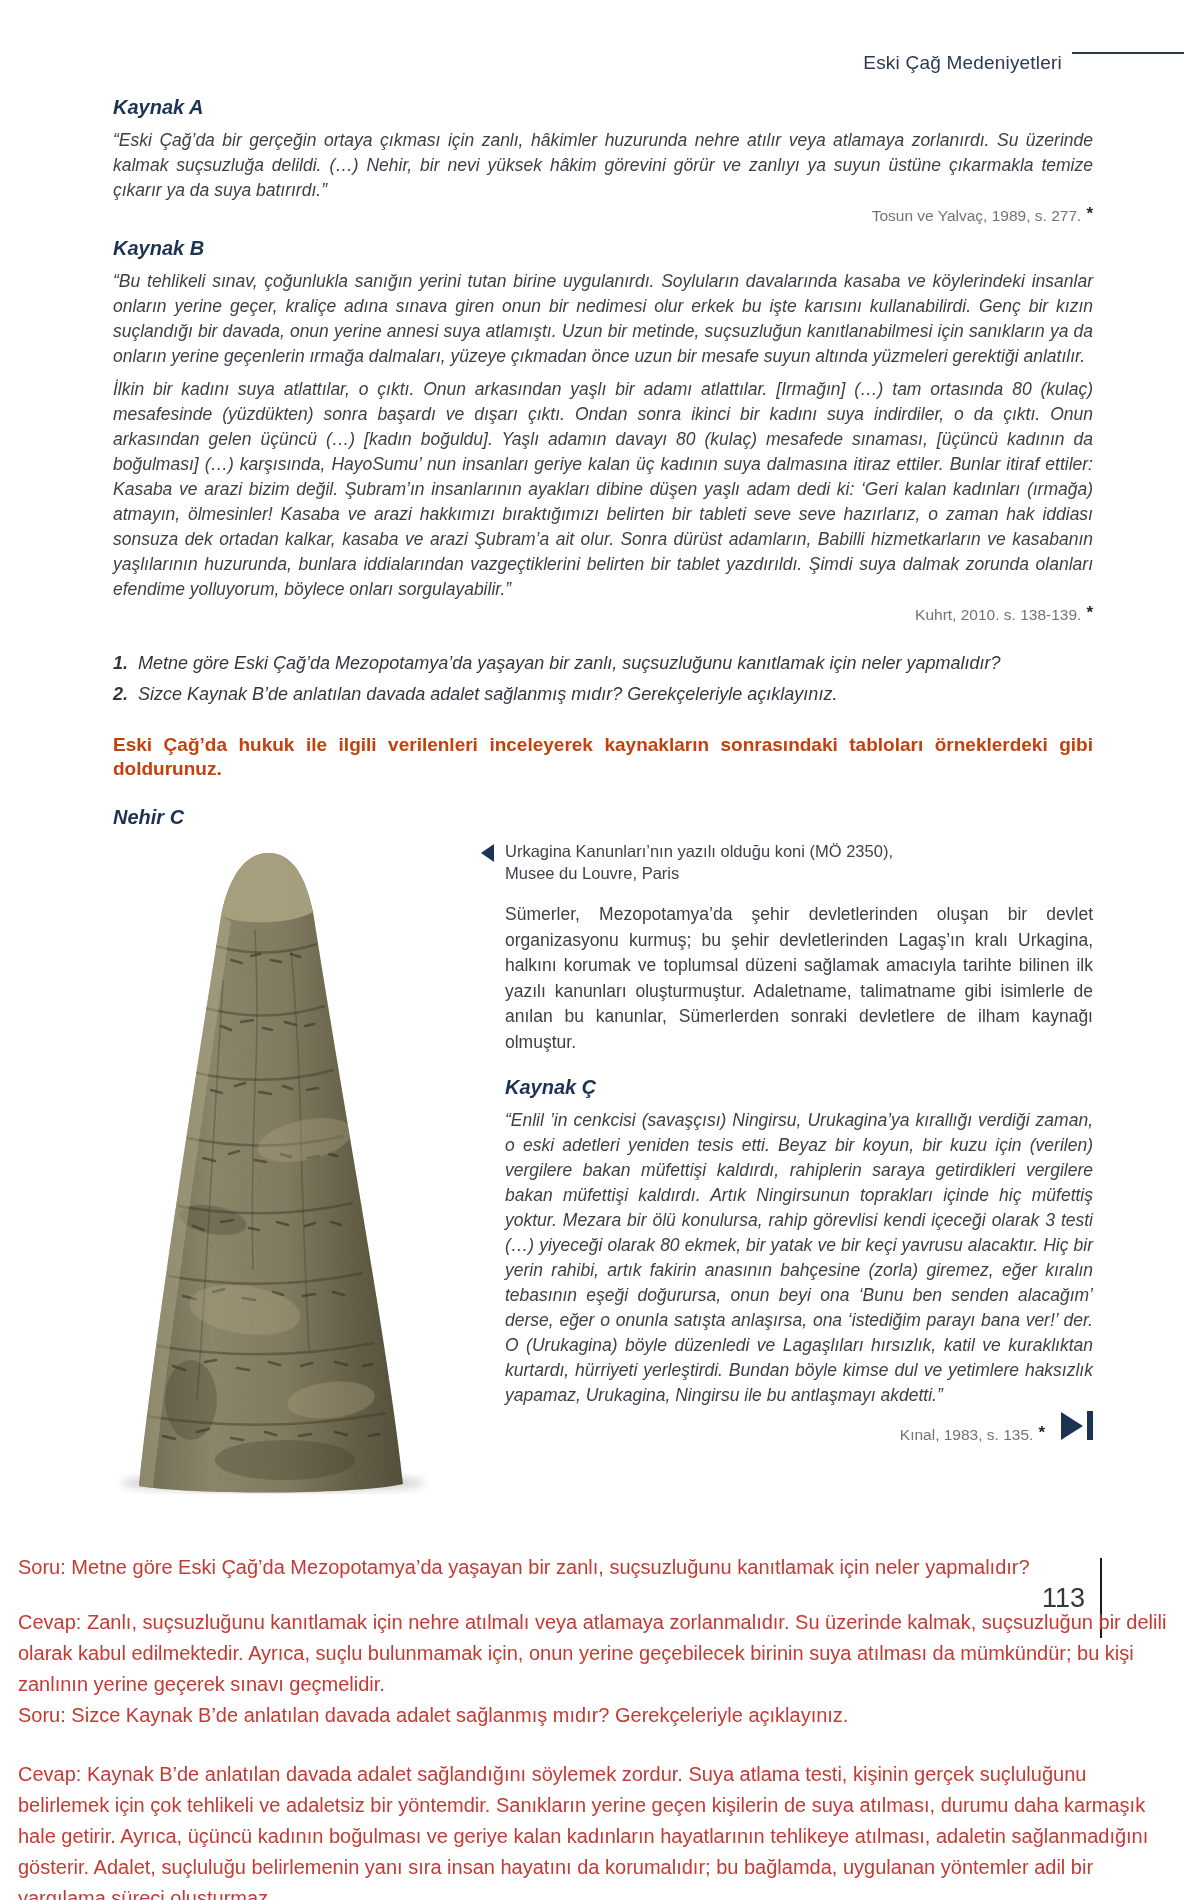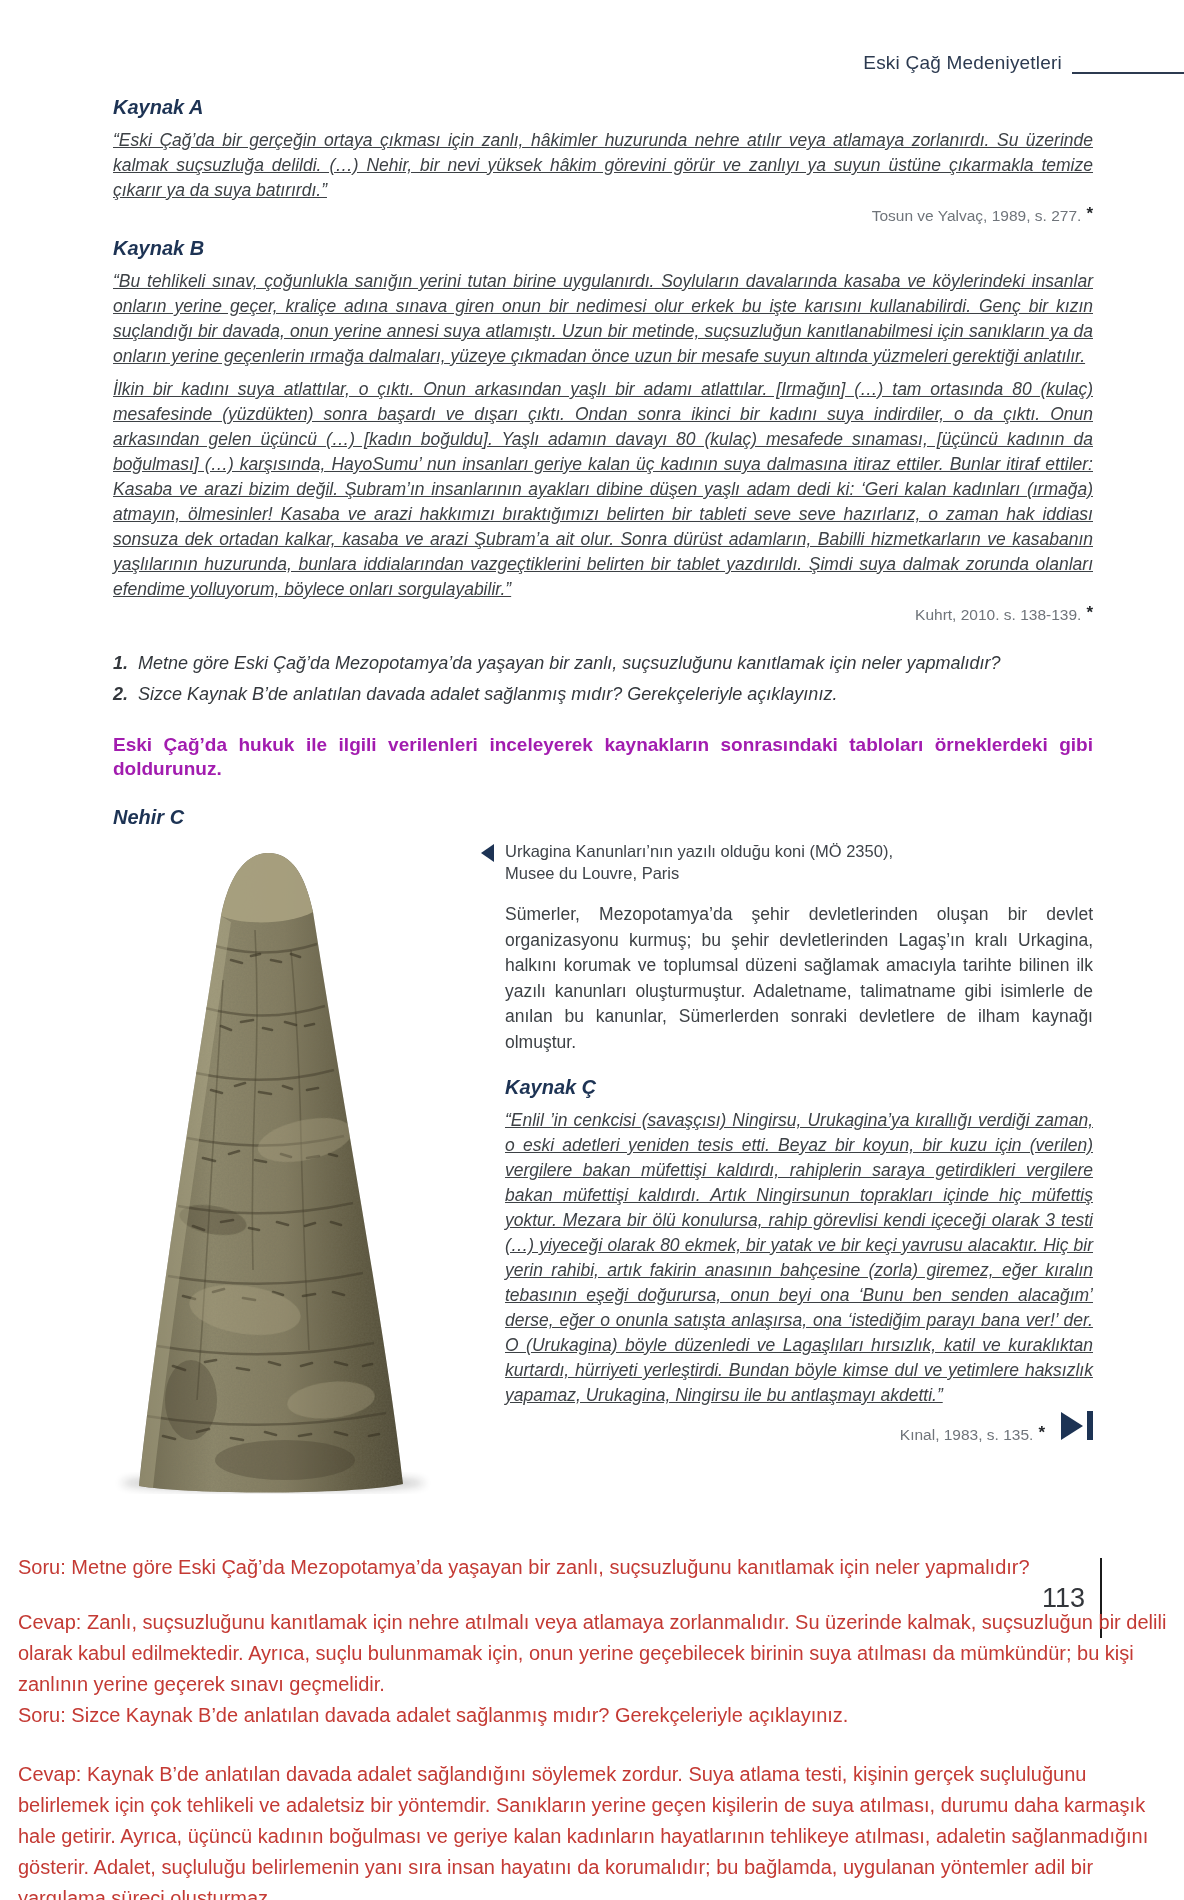--- a/index.html
+++ b/index.html
@@ -4,50 +4,50 @@
 <style>
   html,body { margin:0; padding:0; background:#ffffff; }
   .page {
     position:relative; width:1184px; height:1900px; margin:0 auto;
     background:#ffffff; overflow:hidden;
     font-family:"Liberation Sans", sans-serif;
     -webkit-font-smoothing:antialiased;
   }
 
   
-  .header-row { position:absolute; top:52px; left:0; right:0; display:flex; justify-content:flex-end; align-items:flex-end; }
+  .header-row { position:absolute; top:52px; left:0; right:0; display:flex; justify-content:flex-end; align-items:flex-start; }
   .header-title { color:#2c3a50; font-size:19px; letter-spacing:.2px; }
   .header-rule { width:112px; height:2px; background:#2c3a50; margin-left:10px; }
 
   
   .content { position:absolute; left:113px; top:95px; width:980px; }
 
   .instr-row { position:relative; margin-bottom:18px; }
   .play-icon { position:absolute; left:-58px; top:-3px; display:flex; align-items:center; }
   .play-bar { width:9px; height:34px; background:#1d3354; margin-right:4px; }
   .play-tri { width:0; height:0; border-top:17px solid transparent; border-bottom:17px solid transparent; border-left:25px solid #1d3354; }
   .instr-text { font-weight:bold; color:#20262e; font-size:19px; line-height:25px; }
 
   .kaynak-title { color:#1d3354; font-weight:bold; font-style:italic; font-size:20px; line-height:25px; margin:0 0 8px 0; }
-  .book-par { color:#3d4145; font-style:italic; font-size:17.5px; line-height:25px; text-align:justify; margin:0;text-decoration:underline; }
+  .book-par { color:#3d4145; font-style:italic; font-size:17.5px; line-height:25px; text-align:justify; margin:0; }
 
   .citation-row { display:flex; justify-content:flex-end; align-items:baseline; margin-top:3px; }
   .citation-text { color:#6f747a; font-size:15.5px; line-height:20px; }
   .footnote-mark { color:#25282c; font-weight:bold; font-size:17px; margin-left:5px; position:relative; top:-2px; }
 
   .sp-a { margin-bottom:10px; }
   .sp-b { margin-bottom:8px; }
   .gap-26 { height:26px; }
   .gap-24 { height:24px; }
   .gap-20 { height:20px; }
 
   .q-row { display:flex; color:#33373c; font-style:italic; font-size:18px; line-height:25px; margin-bottom:6px; }
   .q-num { font-weight:bold; margin-right:10px; }
 
-  .task-text { font-weight:bold; color:#a21caf; font-size:19px; line-height:24px; text-align:justify; margin:0; }
+  .task-text { font-weight:bold; color:#c2410c; font-size:19px; line-height:24px; text-align:justify; margin:0; }
 
   
   .kc-section { display:flex; margin-top:10px; }
   .kc-left { width:345px; flex:0 0 345px; margin-left:-18px; }
   .kc-right { flex:1; margin-left:65px; }
 
   .caption-row { display:flex; align-items:flex-start; margin-left:-24px; }
   .caption-arrow { width:0; height:0; border-top:9px solid transparent; border-bottom:9px solid transparent; border-right:13px solid #1d3354; margin:4px 11px 0 0; flex:0 0 auto; }
   .caption-text { color:#3f444a; font-size:16.5px; line-height:22px; }
 

